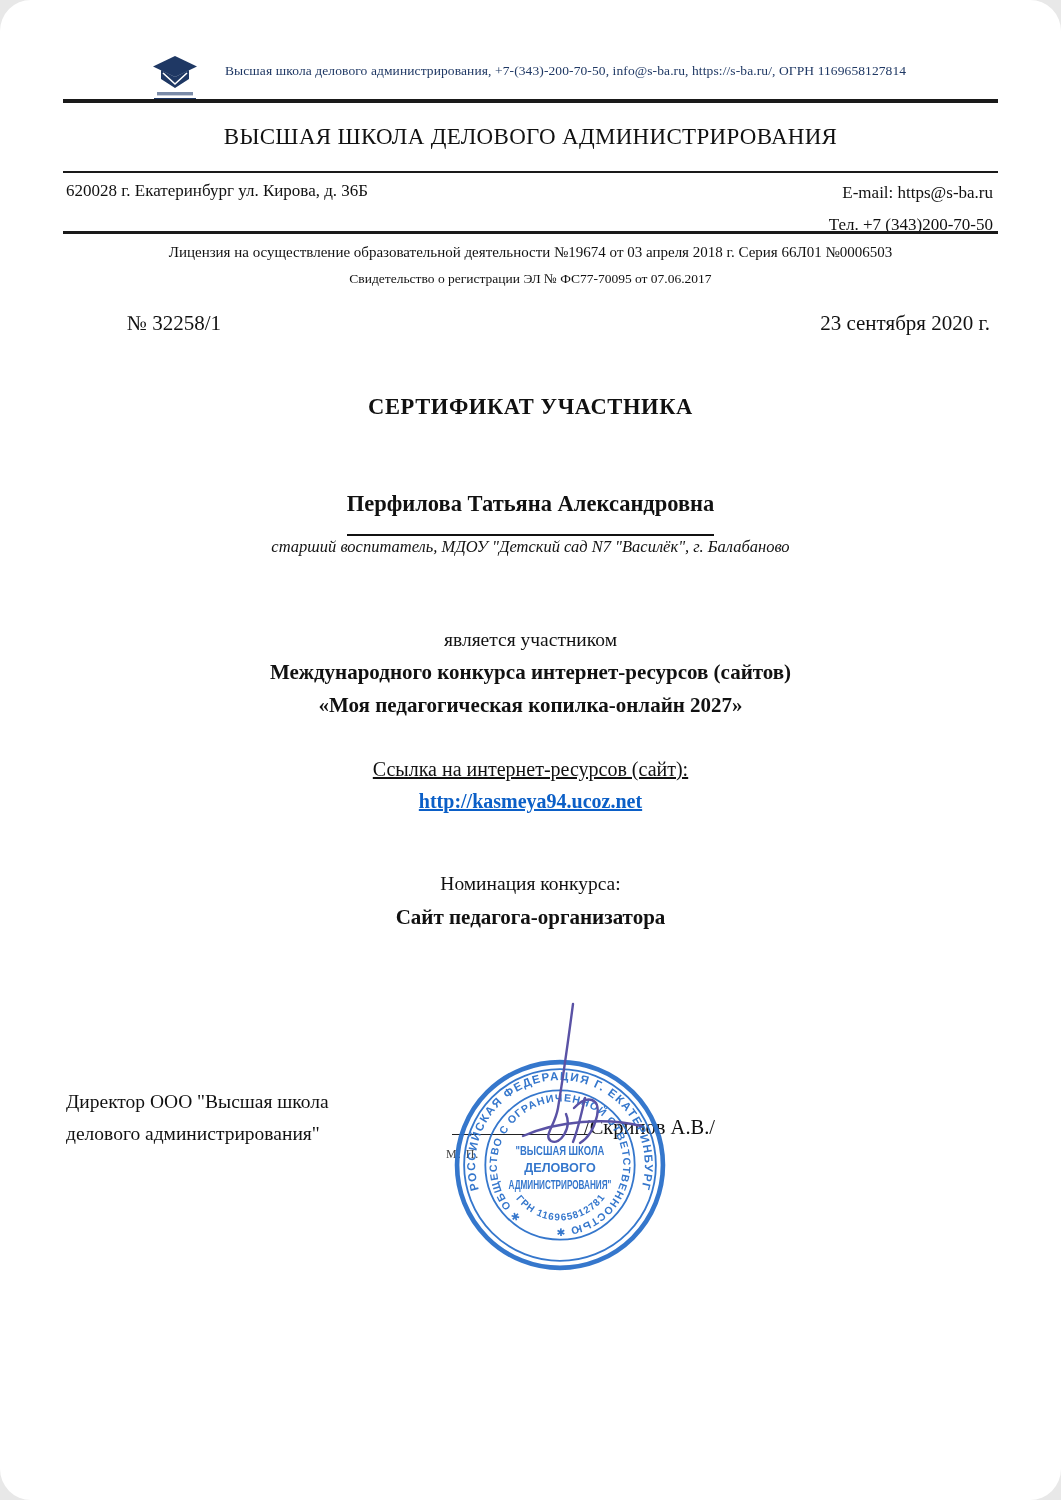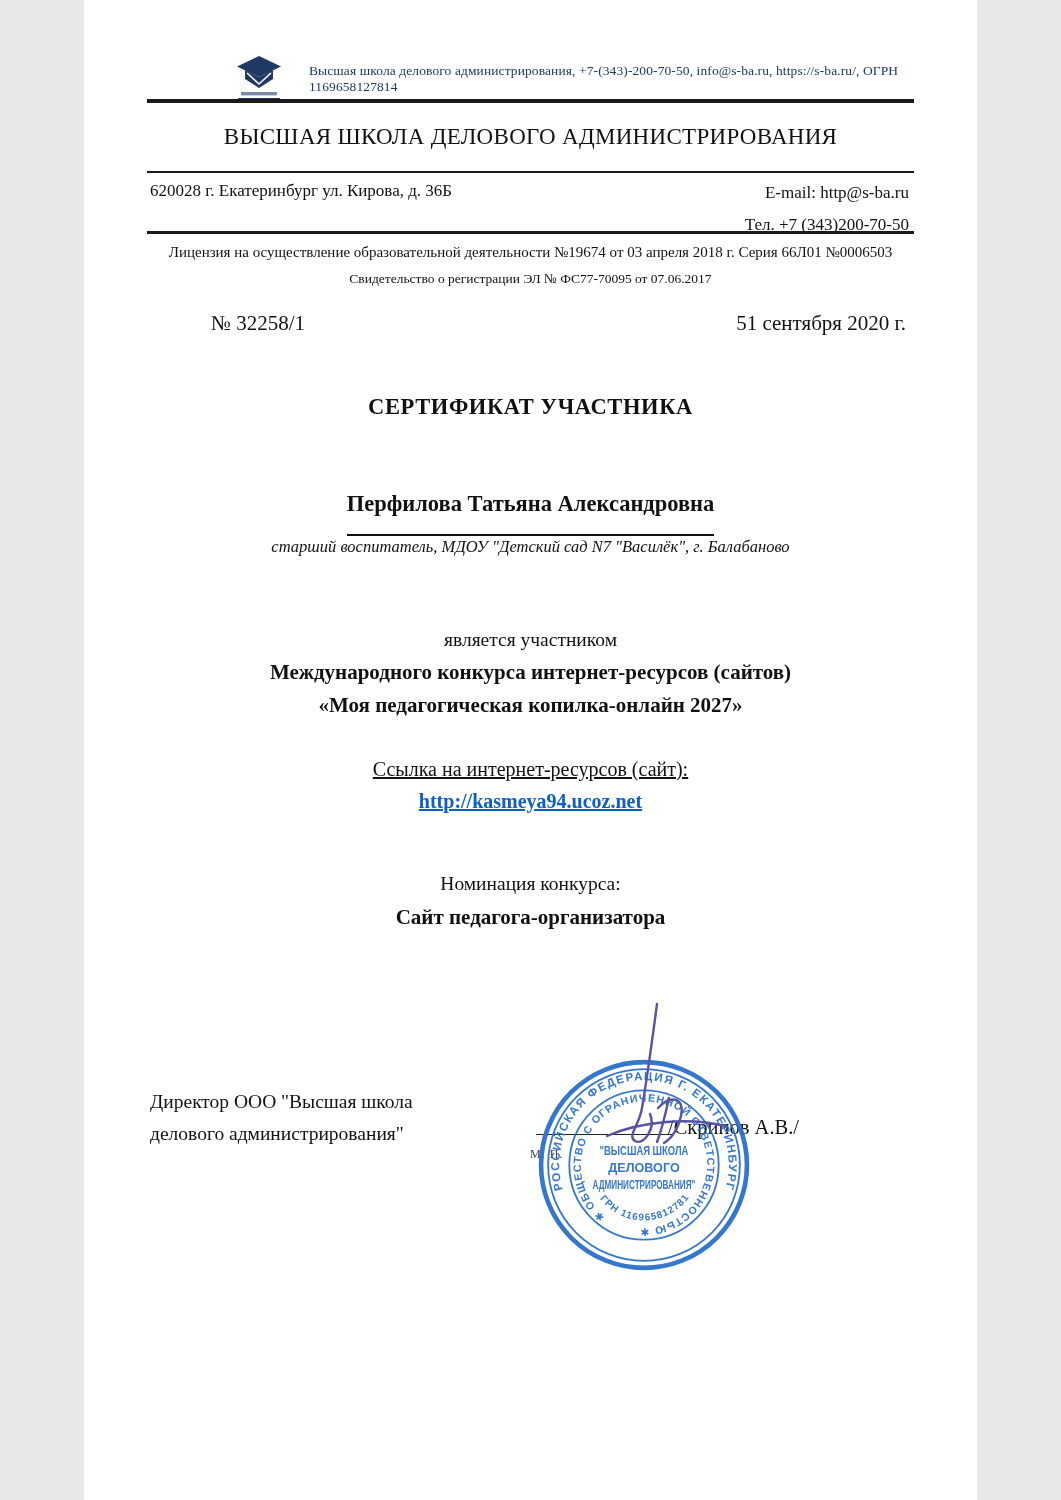--- a/index.html
+++ b/index.html
@@ -1,23 +1,24 @@
 <!DOCTYPE html>
 <html><head>
 <meta charset="utf-8">
 <style>
   html,body{margin:0;padding:0;background:#e8e8e8;}
   .page{
     position:relative;
-    width:893px;height:1500px;
+    width:1061px;height:1500px;
     margin:0 auto;
     background:#ffffff;
     font-family:"Liberation Serif","DejaVu Serif",serif;
     color:#111;
     overflow:hidden;
+    border-radius:31px;
   }
   .abs{position:absolute;}
   .center{left:63px;right:63px;text-align:center;}
 
   
   .logo{left:152px;top:55px;width:46px;height:50px;}
   .hdr-contact{left:225px;top:63px;font-size:13.5px;color:#1f3864;letter-spacing:.1px;}
   .rule{left:63px;right:63px;background:#1a1a1a;}
   .rule-a{top:99px;height:4px;}
   .org-title{top:124px;font-size:23px;font-weight:normal;letter-spacing:.3px;}
@@ -74,30 +75,30 @@
 
   <div class="abs hdr-contact">Высшая школа делового администрирования, +7-(343)-200-70-50, info@s-ba.ru, https://s-ba.ru/, ОГРН 1169658127814</div>
 
   <div class="abs rule rule-a"></div>
 
   <div class="abs center org-title">ВЫСШАЯ ШКОЛА ДЕЛОВОГО АДМИНИСТРИРОВАНИЯ</div>
 
   <div class="abs rule rule-b"></div>
 
   <div class="abs addr">620028 г. Екатеринбург ул. Кирова, д. 36Б</div>
-  <div class="abs email">E-mail: http@s-ba.ru</div>
+  <div class="abs email">E-mail: https@s-ba.ru</div>
   <div class="abs phone">Тел. +7 (343)200-70-50</div>
 
   <div class="abs rule rule-c"></div>
 
   <div class="abs center lic1">Лицензия на осуществление образовательной деятельности №19674 от 03 апреля 2018 г. Серия 66Л01 №0006503</div>
   <div class="abs center lic2">Свидетельство о регистрации ЭЛ № ФС77-70095 от 07.06.2017</div>
 
   <div class="abs cert-no">№ 32258/1</div>
-  <div class="abs cert-date">51 сентября 2020 г.</div>
+  <div class="abs cert-date">23 сентября 2020 г.</div>
 
   <div class="abs center cert-title">СЕРТИФИКАТ УЧАСТНИКА</div>
 
   <div class="abs center name">
     <span>Перфилова Татьяна Александровна</span>
   </div>
   <div class="abs center role">старший воспитатель, МДОУ "Детский сад N7 "Василёк", г. Балабаново</div>
 
   <div class="abs center statement">является участником</div>
   <div class="abs center contest1">Международного конкурса интернет-ресурсов (сайтов)</div>

